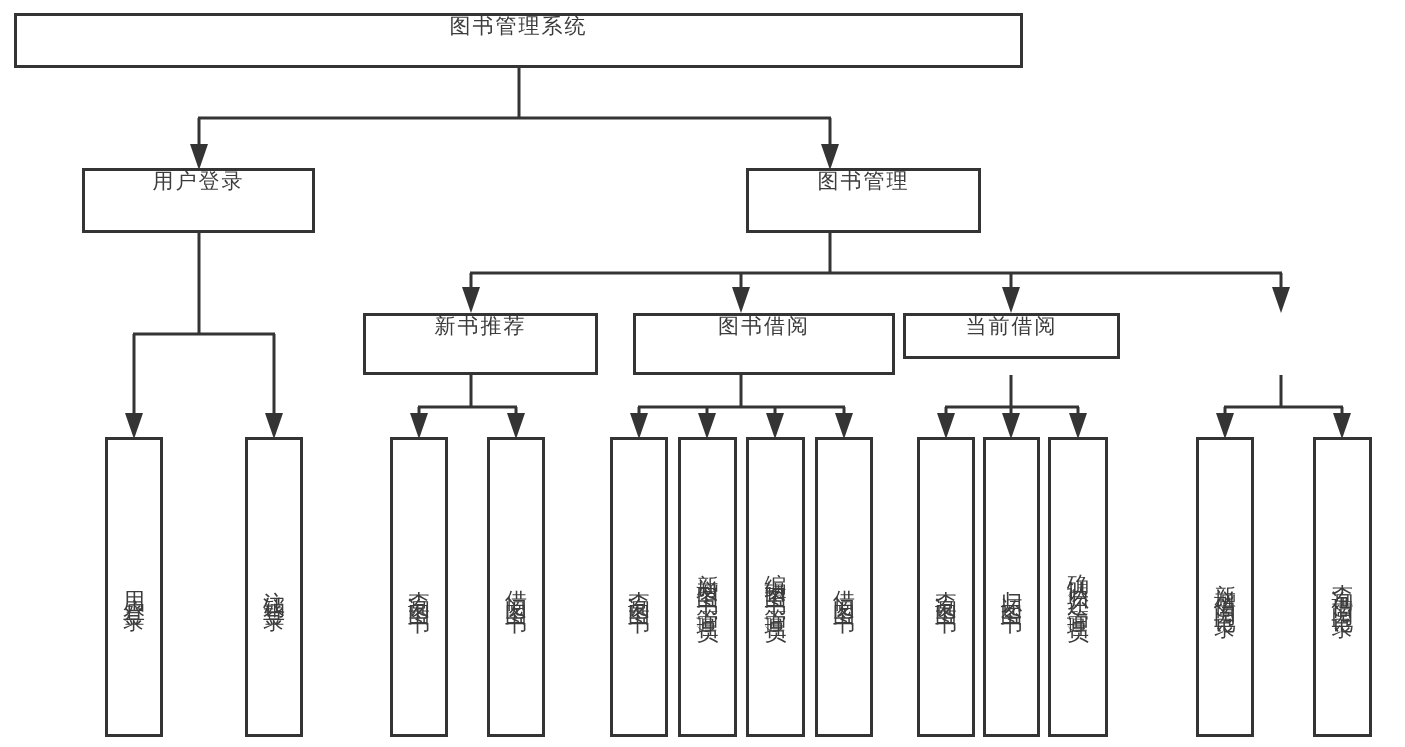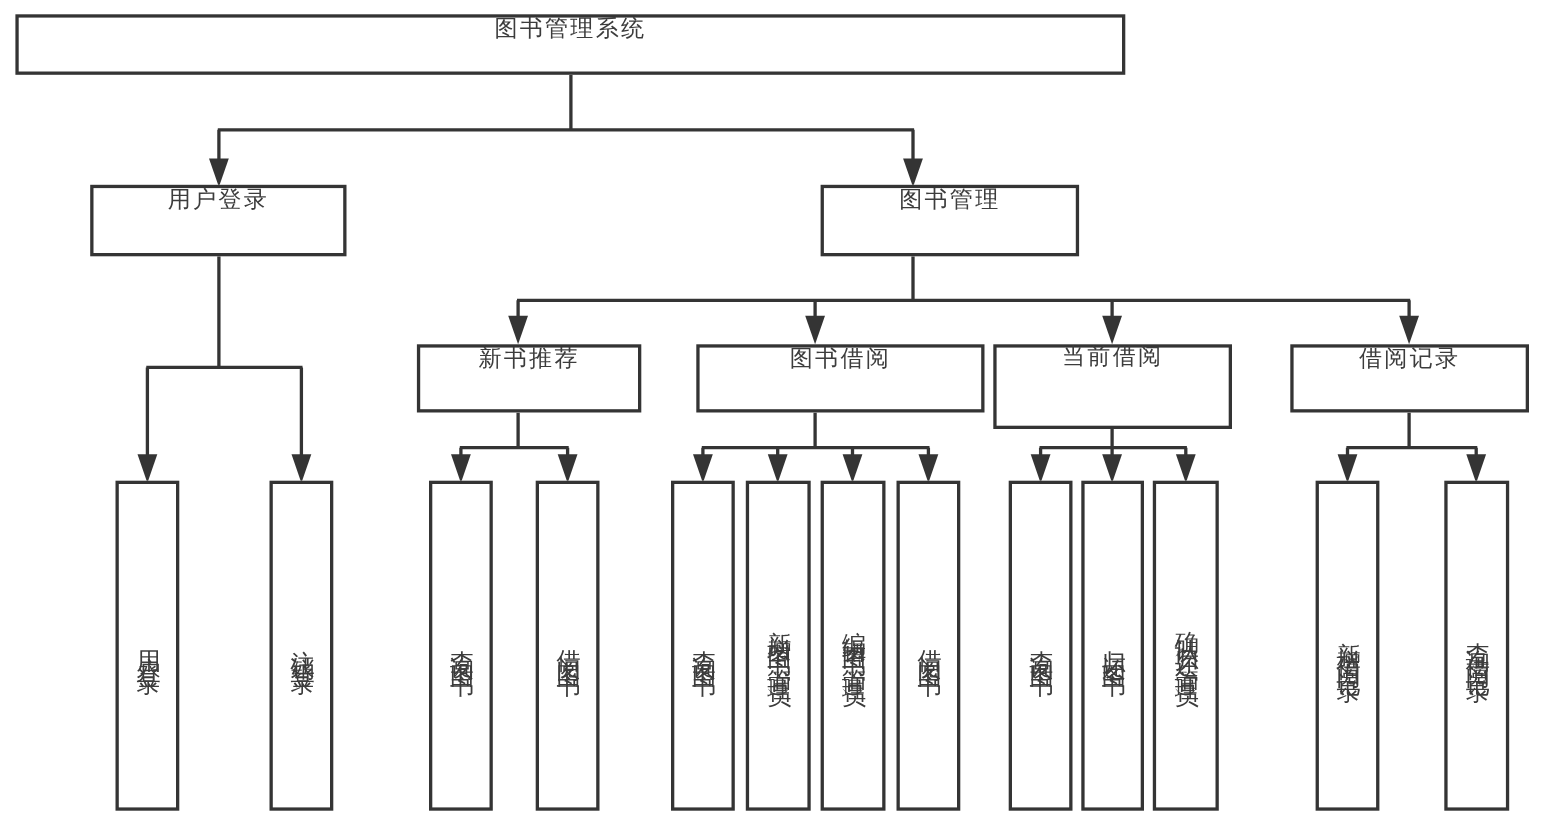--- a/index.html
+++ b/index.html
@@ -122,31 +122,28 @@
     <span>图书管理系统</span>
   </div>
 
   <div class="node" style="left:82px; top:168px; width:233px; height:65px;">
     <span>用户登录</span>
   </div>
   <div class="node" style="left:712px; top:168px; width:235px; height:65px;margin-left:34px;">
     <span>图书管理</span>
   </div>
 
-  <div class="node" style="left:363px; top:313px; width:204px; height:62px;margin-left:16px;">
+  <div class="node" style="left:363px; top:313px; width:235px; height:62px;">
     <span>新书推荐</span>
   </div>
   <div class="node" style="left:633px; top:313px; width:262px; height:62px;">
     <span>图书借阅</span>
   </div>
-  <div class="node" style="left:903px; top:313px; width:217px; height:77px;font-family:Liberation Mono, monospace;">
+  <div class="node" style="left:903px; top:313px; width:217px; height:46px;">
     <span>当前借阅</span>
-  </div>
-  <div class="node" style="left:1173px; top:313px; width:217px; height:62px;">
-    <span>借阅记录</span>
   </div>
 
   <div class="node vnode" style="left:105px; top:437px; width:58px; height:300px;">
     <span>用户登录</span>
   </div>
   <div class="node vnode" style="left:245px; top:437px; width:58px; height:300px;">
     <span>注销登录</span>
   </div>
 
   <div class="node vnode" style="left:390px; top:437px; width:58px; height:300px;">

